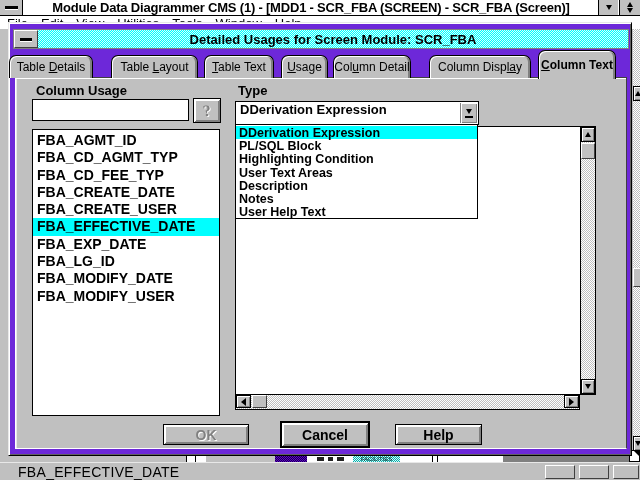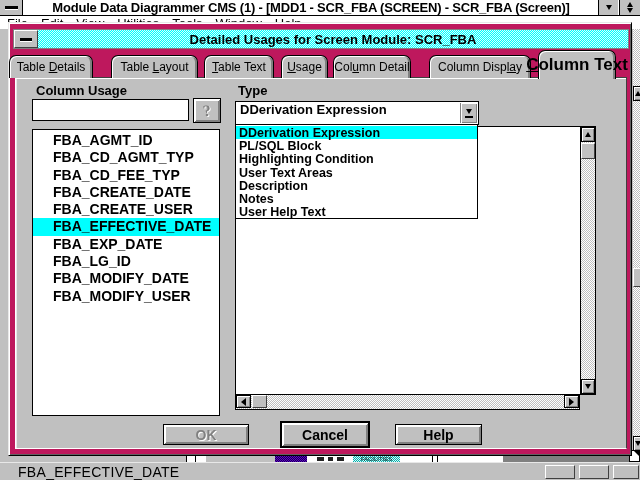--- a/index.html
+++ b/index.html
@@ -52,51 +52,51 @@
   .sysdash { width:13px; height:3px; background:#000; box-shadow:0 1px 0 #fff; }
 
   #menubar { left:0; top:16px; width:640px; height:13px; background:#fff; overflow:hidden;
     display:flex; gap:13px; padding-left:7px; font:13px "Liberation Sans", sans-serif; color:#000; }
   #menubar span { white-space:nowrap; }
 
   
   #bg-vsb { left:633px; top:29px; width:7px; height:427px; overflow:hidden; }
 
   
-  #dialog { left:8px; top:22px; width:624px; height:434px; background:#be185d;
+  #dialog { left:8px; top:22px; width:624px; height:434px; background:#6d28d9;
     border-top:1px solid #e8e8e8; border-left:1px solid #e8e8e8;
     border-right:1px solid #000; border-bottom:1px solid #000;
     box-shadow: inset 1px 1px 0 #fff, inset -1px -1px 0 #606060; }
 
   #dlg-titlebar { left:4px; top:6px; width:616px; height:20px; border:1px solid #808080; background:#c0c0c0; }
   #dlg-sysbtn { left:0; top:0; width:24px; height:18px; }
   #dlg-title-area { position:absolute; left:24px; top:0; right:0; height:18px;
     display:flex; align-items:center; justify-content:center;
     font:bold 13px "Liberation Sans", sans-serif; color:#000; }
 
   
   .tab { position:absolute; top:32px; height:23px; background:#c0c0c0;
     border:1px solid #000; border-bottom:none; border-radius:7px 7px 0 0;
     box-shadow: inset 1px 1px 0 #fff, inset -2px 0 0 #808080;
     font:12px "Liberation Sans", sans-serif; color:#000;
     display:flex; align-items:center; justify-content:center; white-space:nowrap; z-index:2; }
-  .tab.active { top:27px; height:29px; font-weight:bold; font-size:17px; z-index:4; }
+  .tab.active { top:27px; height:29px; font-weight:bold; font-size:12px; z-index:4; }
   .tab u { text-decoration:underline; }
 
   
   #panel { left:6px; top:54px; width:612px; height:372px; background:#c0c0c0; z-index:1;
     border-top:1px solid #404040; border-left:1px solid #fff;
     border-right:1px solid #404040; border-bottom:1px solid #fff;
     box-shadow: inset 0 1px 0 #fff, inset 1px 0 0 #e8e8e8; }
 
   .grouplabel { font:bold 13px "Liberation Sans", sans-serif; color:#000; white-space:nowrap; }
 
   
   #col-list { left:16px; top:51px; width:188px; height:287px; overflow:hidden; padding-top:2px; }
-  #col-list .li { height:17.3px; line-height:17.3px; padding-left:20px;
+  #col-list .li { height:17.3px; line-height:17.3px; padding-left:4px;
     font:bold 14px "Liberation Sans", sans-serif; white-space:nowrap; color:#000; }
   #col-list .li.sel { background:#00ffff; }
 
   
   #combo-text { position:absolute; left:4px; top:0; height:22px; line-height:22px;
     font:bold 13px "Liberation Sans", sans-serif; white-space:nowrap; }
   #combo-arrow { position:absolute; right:1px; top:1px; width:17px; height:20px;
     display:flex; flex-direction:column; align-items:center; justify-content:center; gap:2px;
     background:#c0c0c0; border-left:1px solid #808080;
     box-shadow: inset 1px 1px 0 #fff, inset -1px -1px 0 #808080; }

